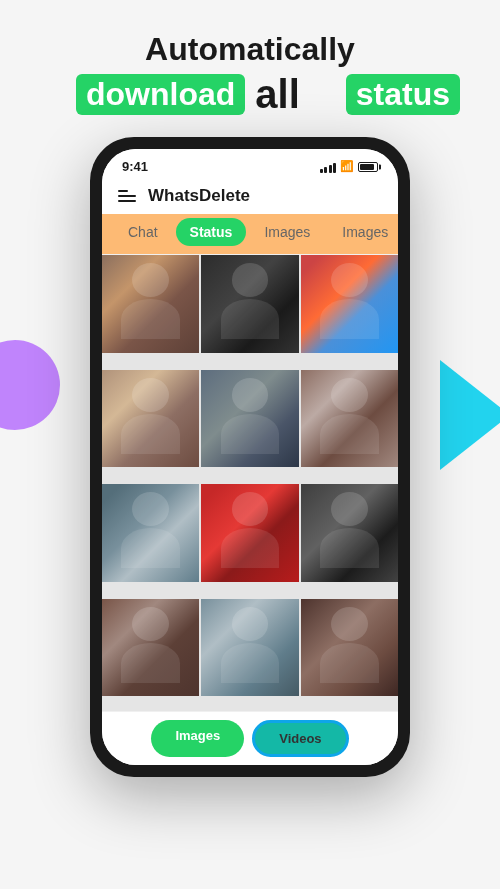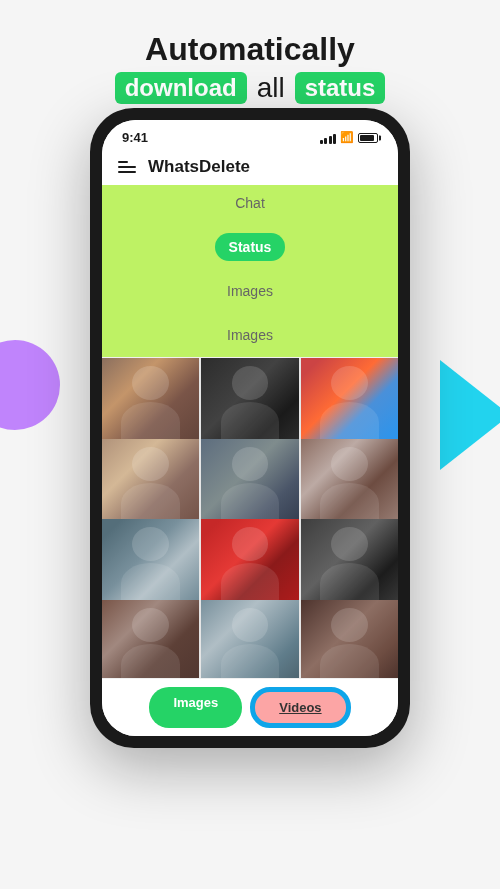--- a/index.html
+++ b/index.html
@@ -36,47 +36,48 @@
       border-top: 55px solid transparent;
       border-bottom: 55px solid transparent;
       z-index: 0;
     }
 
     
     .hero-section {
       position: relative;
       z-index: 1;
       text-align: center;
-      padding: 30px 20px 4px;
+      padding: 30px 20px 20px;
     }
     .hero-title-line1 {
       font-size: 32px;
       font-weight: 700;
       color: #1a1a1a;
       display: block;
       line-height: 1.2;
     }
     .hero-title-line2 {
       display: flex;
       align-items: center;
       justify-content: center;
       gap: 10px;
       margin-top: 4px;
     }
     .hero-highlight {
       background: #25d366;
       color: white;
       padding: 2px 10px;
       border-radius: 6px;
-      font-size: 24px;
+      font-size: 32px;
       font-weight: 700;
+      margin-left: 36px;
     }
     .hero-plain {
-      font-size: 28px;
-      font-weight: 400;
+      font-size: 40px;
+      font-weight: 700;
       color: #1a1a1a;
     }
 
     
     .phone-wrapper {
       position: relative;
       z-index: 1;
       width: 320px;
       height: 640px;
       background: #1a1a1a;
@@ -183,24 +184,23 @@
       font-size: 17px;
       font-weight: 700;
       color: #1a1a1a;
     }
 
     
     .tab-bar {
       display: flex;
       align-items: center;
       padding: 4px 12px 8px;
-      background: #bef264;
-      gap: 16px;
+      background: #fdba74;
+      gap: 4px;
       border-bottom: 1px solid #f0f0f0;
-      flex-direction: column;
     }
     .tab-item {
       padding: 6px 14px;
       font-size: 14px;
       font-weight: 500;
       color: #666;
       border-radius: 20px;
       cursor: pointer;
     }
     .tab-item.active {
@@ -252,24 +252,23 @@
       border-radius: 20px;
       font-size: 13px;
       font-weight: 600;
       cursor: pointer;
     }
     .bottom-btn.active-btn {
       background: #25d366;
       color: white;
     }
     .bottom-btn.inactive-btn {
-      background: #fca5a5;
+      background: #14b8a6;
       color: #333;
-      border: 5px solid #0ea5e9;
-      text-decoration: underline;
+      border: 3px solid #0ea5e9;
     }
 
     
     .person-silhouette {
       position: absolute;
       inset: 0;
       display: flex;
       flex-direction: column;
       align-items: center;
       justify-content: flex-start;

